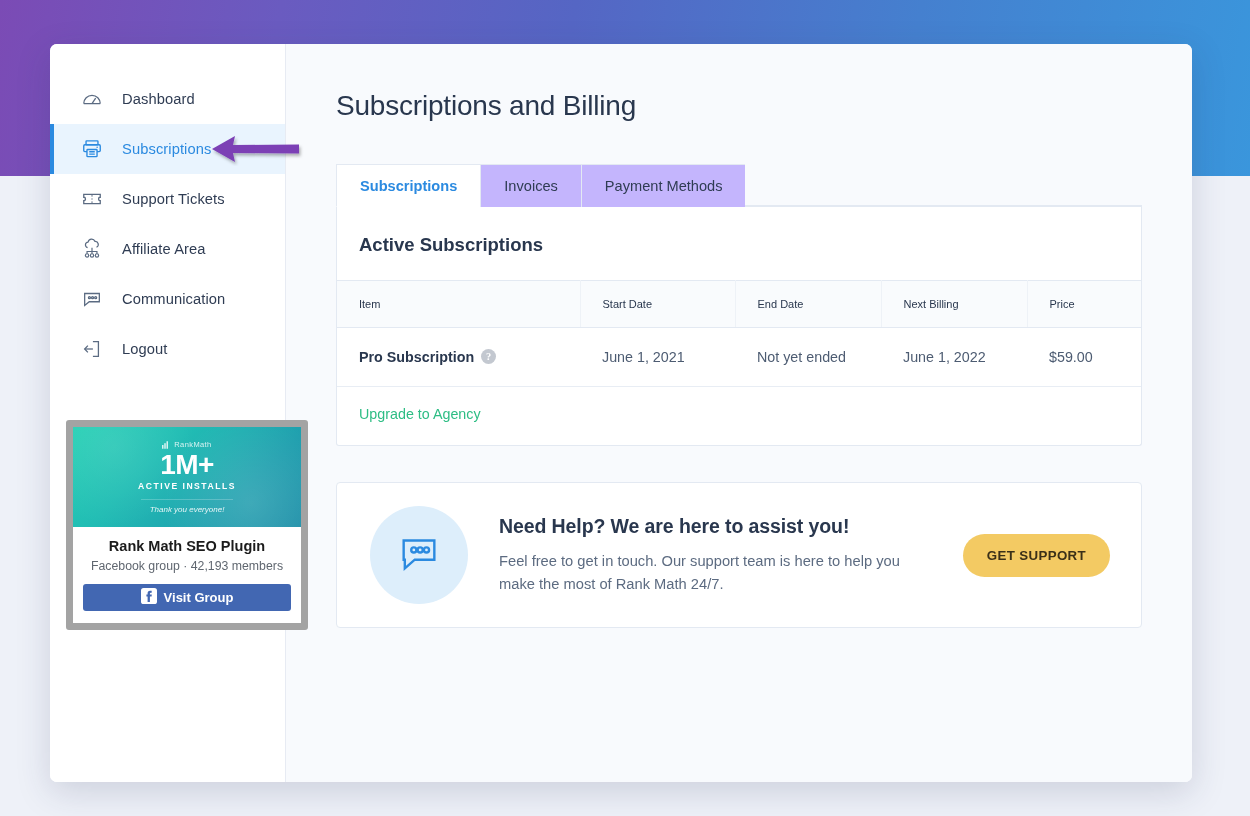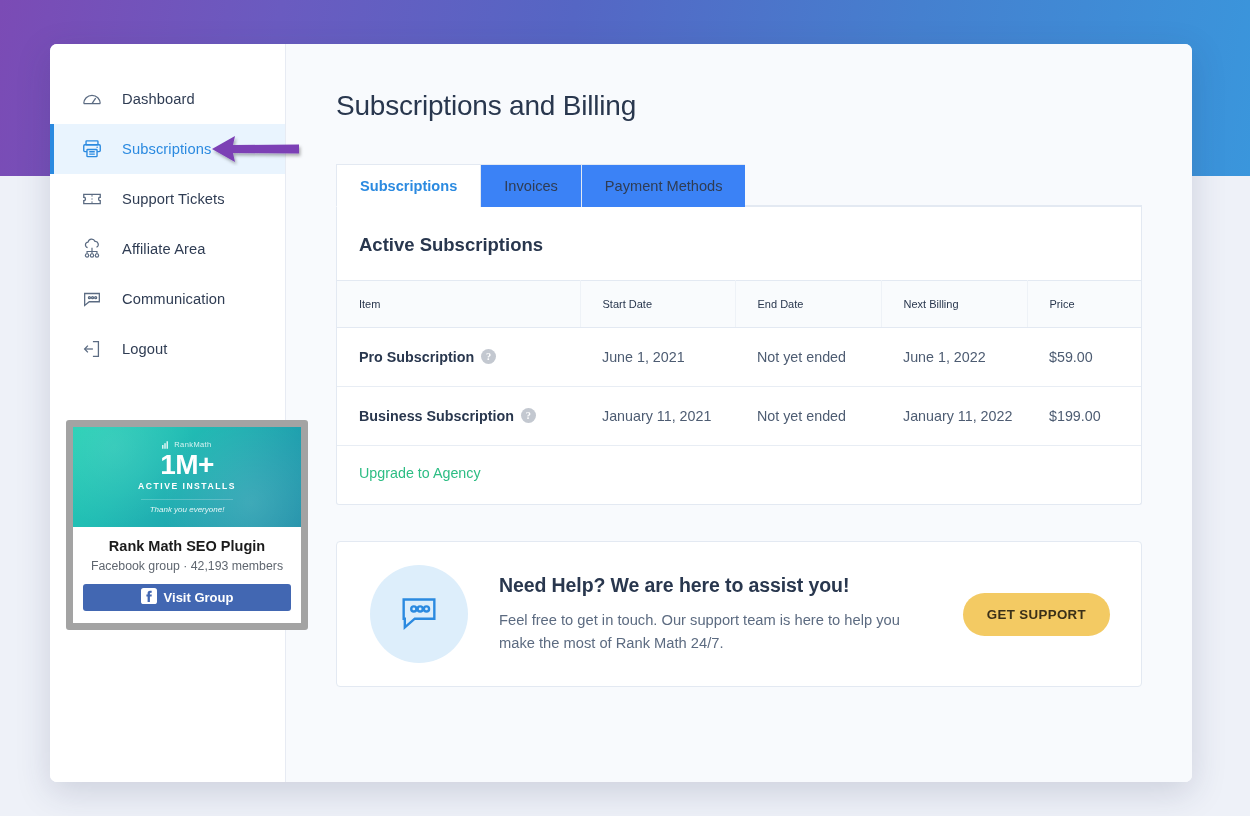--- a/index.html
+++ b/index.html
@@ -218,21 +218,21 @@
     margin-top: 41px;
     display: flex;
     border-bottom: 1px solid #e3e9f2;
   }
   .tab {
     padding: 0 23px;
     height: 43px;
     line-height: 43px;
     font-size: 14.6px;
     color: #2f3c53;
-    background: #3b82f6;
+    background: #c4b5fd;
     border: 1px solid #e3e9f2;
     border-bottom: none;
     border-right: none;
     cursor: pointer;
     position: relative;
     top: 1px;
   }
   .tab:last-of-type { border-right: 1px solid #e3e9f2; }
   .tab.active {
     background: #ffffff;
@@ -531,29 +531,20 @@
         <tbody>
           <tr>
             <td class="item-cell">
               <span>Pro Subscription</span><span class="help-icon">?</span>
             </td>
             <td>June 1, 2021</td>
             <td>Not yet ended</td>
             <td>June 1, 2022</td>
             <td>$59.00</td>
           </tr>
-          <tr>
-            <td class="item-cell">
-              <span>Business Subscription</span><span class="help-icon">?</span>
-            </td>
-            <td>January 11, 2021</td>
-            <td>Not yet ended</td>
-            <td>January 11, 2022</td>
-            <td>$199.00</td>
-          </tr>
         </tbody>
       </table>
 
       <div class="panel-footer">
         <a class="upgrade-link">Upgrade to Agency</a>
       </div>
     </section>
 
     <section class="support-card">
       <div class="support-icon-circle">

